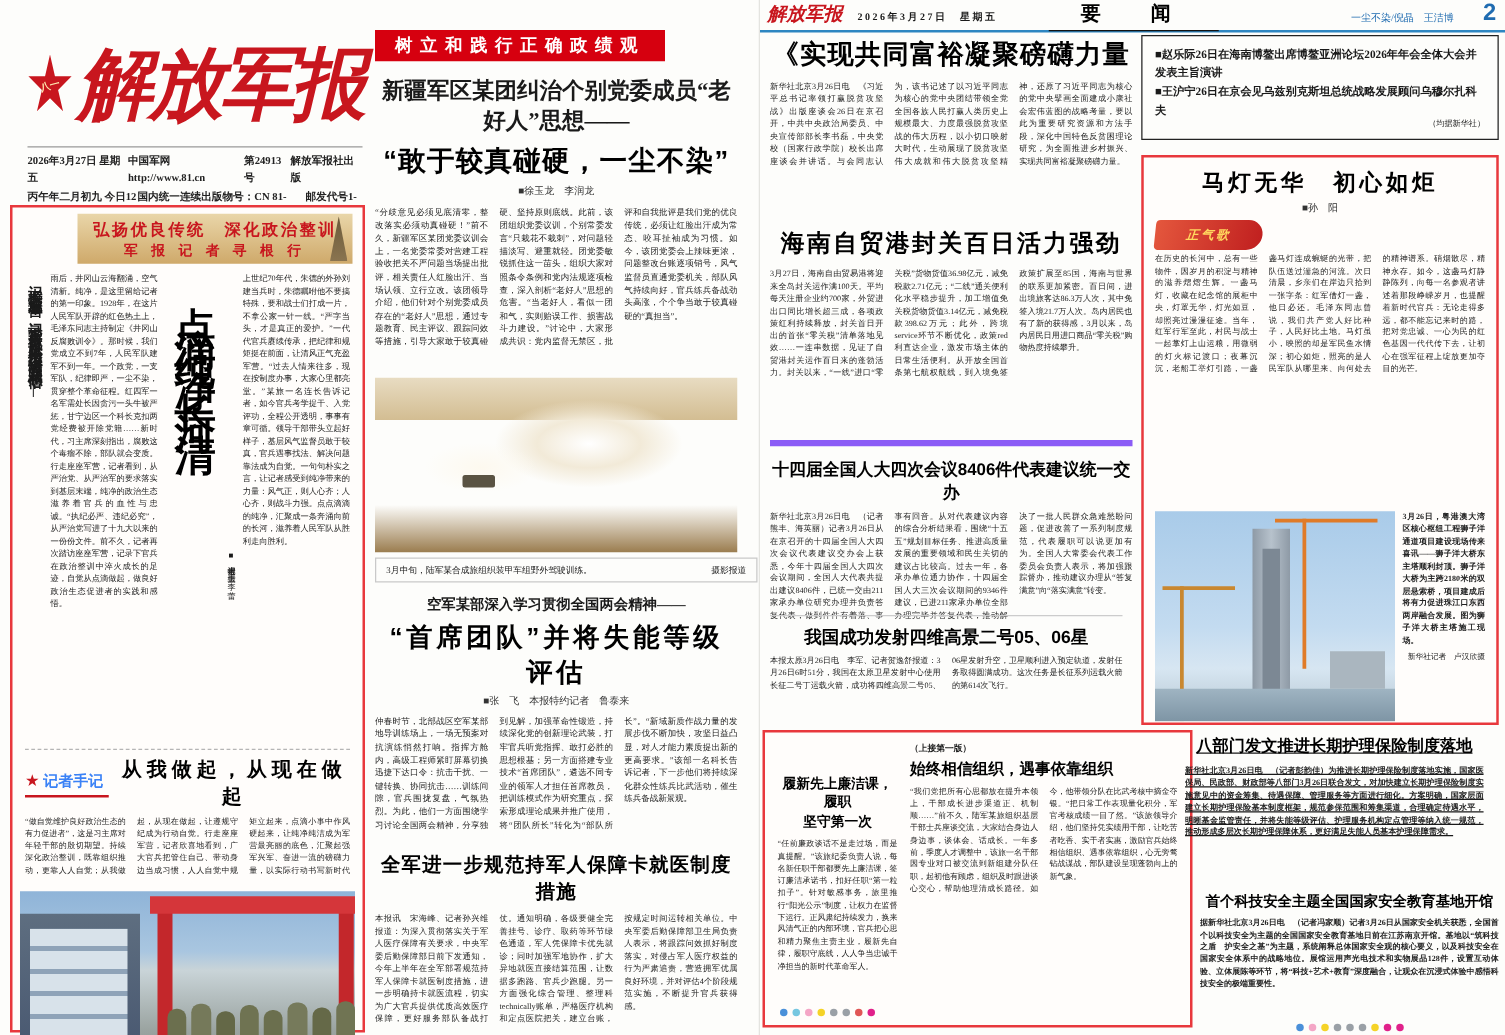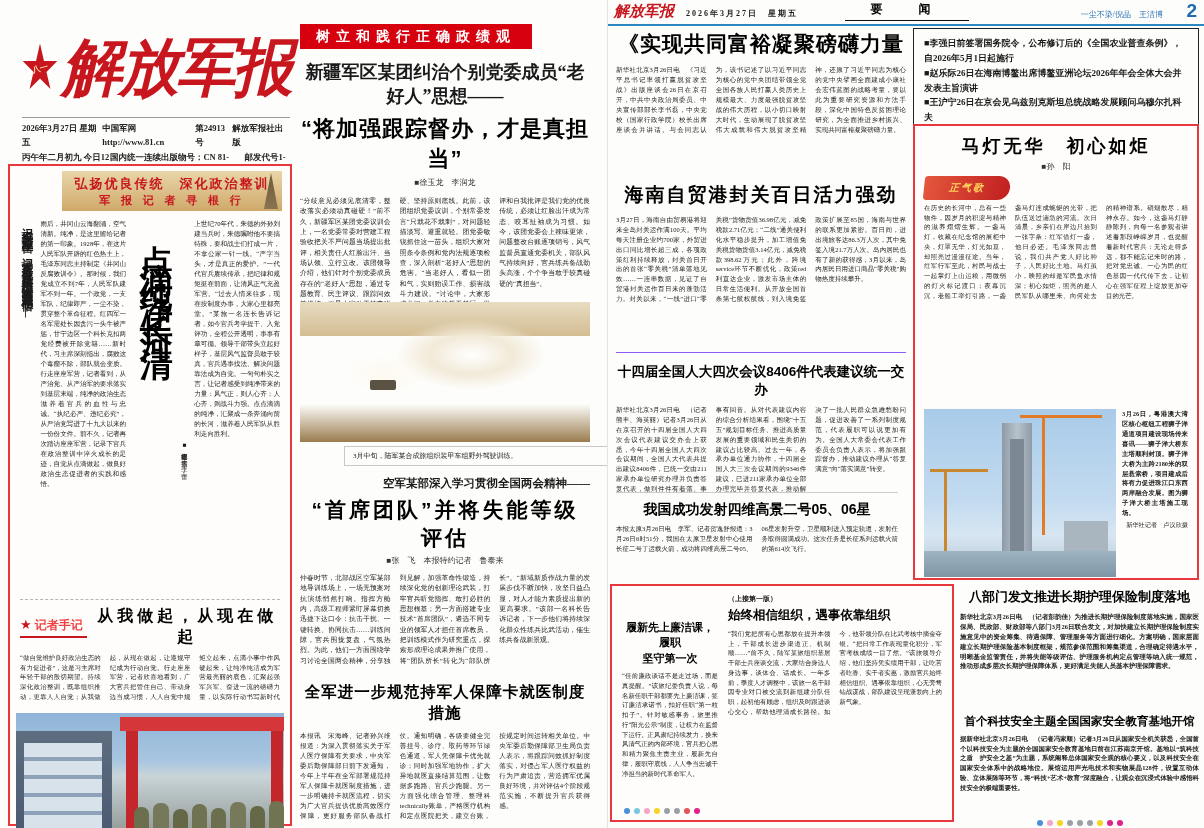--- a/index.html
+++ b/index.html
@@ -58,39 +58,39 @@
         <span>丙午年二月初九  今日12版</span>
         <span>国内统一连续出版物号：CN 81-0001(J)</span>
         <span>邮发代号1-26</span>
       </div>
     </div>
   </div>
 
   <div class="abs" style="left:300px;top:24px;width:290px;">
     <div class="red-banner">树立和践行正确政绩观</div>
     <div class="kicker center" style="margin-top:11px;">新疆军区某团纠治个别党委成员“老好人”思想——</div>
-    <div class="hl center" style="font-size:22px;letter-spacing:1px;margin-top:6px;">“将加强跟踪督办，才是真担当”</div>
+    <div class="hl center" style="font-size:22px;letter-spacing:1px;margin-top:6px;">“敢于较真碰硬，一尘不染”</div>
     <div class="byline center">■徐玉龙　李润龙</div>
     <div class="body-text cols3 just" style="height:150px;margin-top:8px;">“分歧意见必须见底清零，整改落实必须动真碰硬！”前不久，新疆军区某团党委议训会上，一名党委常委对营建工程验收把关不严问题当场提出批评，相关责任人红脸出汗、当场认领、立行立改。该团领导介绍，他们针对个别党委成员存在的“老好人”思想，通过专题教育、民主评议、跟踪问效等措施，引导大家敢于较真碰硬、坚持原则底线。此前，该团组织党委议训，个别常委发言“只栽花不栽刺”，对问题轻描淡写、避重就轻。团党委敏锐抓住这一苗头，组织大家对照条令条例和党内法规逐项检查，深入剖析“老好人”思想的危害。“当老好人，看似一团和气，实则贻误工作、损害战斗力建设。”讨论中，大家形成共识：党内监督无禁区，批评和自我批评是我们党的优良传统，必须让红脸出汗成为常态、咬耳扯袖成为习惯。如今，该团党委会上辣味更浓，问题整改台账逐项销号，风气监督员直通党委机关，部队风气持续向好，官兵练兵备战劲头高涨，个个争当敢于较真碰硬的“真担当”。</div>
   </div>
 
   <div class="abs ph" style="left:300px;top:302px;width:290px;height:140px;background:linear-gradient(180deg,#cdb183 0%,#c2a univers 0%,#c2a26e 55%,#b08c54 100%);">
     <div class="abs" style="left:0;top:0;width:100%;height:34px;background:linear-gradient(180deg,#e8dcc2,#d3bd92);"></div>
     <div class="abs" style="left:96px;top:18px;width:150px;height:70px;background:radial-gradient(closest-side,#ffffff 0%,#f2ead8 55%,rgba(242,234,216,0) 100%);"></div>
     <div class="abs" style="left:40px;top:52px;width:90px;height:40px;background:radial-gradient(closest-side,#fdf9ef 0%,rgba(253,249,239,0) 100%);"></div>
     <div class="abs" style="left:70px;top:78px;width:26px;height:10px;background:#5a5343;border-radius:2px;"></div>
     <div class="abs" style="left:0;bottom:0;width:100%;height:38px;background:linear-gradient(180deg,rgba(154,124,78,0),#9a7c4e);"></div>
   </div>
-  <div class="abs" style="left:300px;top:446px;width:288px;border:1px solid #c9c9c9;padding:4px 8px;display:flex;justify-content:space-between;font-size:7px;margin-left:44px;">
+  <div class="abs" style="left:300px;top:446px;width:288px;border:1px solid #c9c9c9;padding:4px 8px;display:flex;justify-content:space-between;font-size:7px;">
     <span>3月中旬，陆军某合成旅组织装甲车组野外驾驶训练。</span>
     <span>摄影报道</span>
   </div>
 
   <div class="abs" style="left:300px;top:476px;width:290px;">
-    <div class="kicker center" style="font-size:11.5px;text-align:right;">空军某部深入学习贯彻全国两会精神——</div>
+    <div class="kicker center" style="font-size:11.5px;">空军某部深入学习贯彻全国两会精神——</div>
     <div class="hl center" style="font-size:21px;letter-spacing:3px;margin-top:5px;">“首席团队”并将失能等级评估</div>
     <div class="byline center">■张　飞　本报特约记者　鲁泰来</div>
     <div class="body-text cols3 just" style="height:126px;margin-top:7px;">仲春时节，北部战区空军某部地导训练场上，一场无预案对抗演练悄然打响。指挥方舱内，高级工程师紧盯屏幕切换迅捷下达口令：抗击干扰、一键转换、协同抗击……训练间隙，官兵围拢复盘，气氛热烈。为此，他们一方面围绕学习讨论全国两会精神，分享独到见解，加强革命性锻造，持续深化党的创新理论武装，打牢官兵听党指挥、敢打必胜的思想根基；另一方面搭建专业技术“首席团队”，遴选不同专业的领军人才担任首席教员，把训练模式作为研究重点，探索形成理论成果并推广使用，将“团队所长”转化为“部队所长”。“新域新质作战力量的发展步伐不断加快，攻坚日益凸显，对人才能力素质提出新的更高要求。”该部一名科长告诉记者，下一步他们将持续深化群众性练兵比武活动，催生练兵备战新景观。</div>
   </div>
 
   <div class="abs" style="left:300px;top:682px;width:290px;">
     <div class="hl center" style="font-size:15.5px;letter-spacing:1px;">全军进一步规范持军人保障卡就医制度措施</div>
     <div class="body-text cols3 just" style="height:112px;margin-top:7px;font-size:6.6px;">本报讯　宋海峰、记者孙兴维报道：为深入贯彻落实关于军人医疗保障有关要求，中央军委后勤保障部日前下发通知，今年上半年在全军部署规范持军人保障卡就医制度措施，进一步明确持卡就医流程，切实为广大官兵提供优质高效医疗保障，更好服务部队备战打仗。通知明确，各级要健全完善挂号、诊疗、取药等环节绿色通道，军人凭保障卡优先就诊；同时加强军地协作，扩大异地就医直接结算范围，让数据多跑路、官兵少跑腿。另一方面强化综合管理、整理科technically账单，严格医疗机构和定点医院把关，建立台账，按规定时间运转相关单位。中央军委后勤保障部卫生局负责人表示，将跟踪问效抓好制度落实，对侵占军人医疗权益的行为严肃追责，营造拥军优属良好环境，并对评估4个阶段规范实施，不断提升官兵获得感。</div>
   </div>
 
@@ -109,21 +109,21 @@
       <div style="width:56px;display:flex;">
         <div class="vtext hl" style="font-size:33px;letter-spacing:17px;height:368px;margin:0 auto;">点滴纯净长河清</div>
         <div class="vtext" style="font-size:6.5px;height:150px;margin-top:auto;">■本报记者　王雪振　李　蕾</div>
       </div>
       <div class="body-text just" style="flex:1;height:370px;font-size:6.6px;">上世纪70年代，朱德的外孙刘建当兵时，朱德嘱咐他不要搞特殊，要和战士们打成一片，不拿公家一针一线。“严字当头，才是真正的爱护。”一代代官兵赓续传承，把纪律和规矩挺在前面，让清风正气充盈军营。“过去人情来往多，现在按制度办事，大家心里都亮堂。”某旅一名连长告诉记者，如今官兵考学提干、入党评功，全程公开透明，事事有章可循。领导干部带头立起好样子，基层风气监督员敢于较真，官兵遇事找法、解决问题靠法成为自觉。一句句朴实之言，让记者感受到纯净带来的力量：风气正，则人心齐；人心齐，则战斗力强。点点滴滴的纯净，汇聚成一条奔涌向前的长河，滋养着人民军队从胜利走向胜利。</div>
     </div>
 
     <div class="dashed" style="margin:8px 10px 0 10px;padding-top:6px;display:flex;align-items:center;gap:8px;">
       <div style="display:flex;align-items:center;gap:3px;border-bottom:2px solid #c8161e;padding:0 4px 2px 0;">
         <span style="color:#c8161e;font-size:13px;">★</span>
-        <span style="color:#ef4444;font-weight:bold;font-size:12px;font-family:'Liberation Sans',sans-serif;">记者手记</span>
+        <span style="color:#3b82f6;font-weight:bold;font-size:12px;font-family:'Liberation Sans',sans-serif;">记者手记</span>
       </div>
       <div class="hl" style="font-size:16px;letter-spacing:4px;flex:1;text-align:center;">从我做起，从现在做起</div>
     </div>
     <div class="body-text cols3 just" style="margin:5px 10px 0 10px;height:54px;font-size:6.4px;">“做自觉维护良好政治生态的有力促进者”，这是习主席对年轻干部的殷切期望。持续深化政治整训，既靠组织推动，更靠人人自觉；从我做起，从现在做起，让遵规守纪成为行动自觉。行走座座军营，记者欣喜地看到，广大官兵把管住自己、带动身边当成习惯，人人自觉中规矩立起来，点滴小事中作风硬起来，让纯净纯洁成为军营最亮丽的底色，汇聚起强军兴军、奋进一流的磅礴力量，以实际行动书写新时代革命军人的忠诚与担当，向着建军一百年奋斗目标阔步前行，交出合格“答卷”。</div>
 
     <div class="ph" style="margin:6px 6px 0 6px;height:186px;background:linear-gradient(180deg,#8fb4d8 0%,#a9c6e0 26%,#c9d4d8 34%,#9aa3a0 60%,#7d8478 100%);">
       <div class="abs" style="left:0;top:18px;width:96px;height:150px;background:linear-gradient(180deg,#5e6e80,#41506b);"></div>
       <div class="abs" style="left:8px;top:30px;width:78px;height:120px;background:repeating-linear-gradient(180deg,#d8e2ea 0 14px,#8fa3b8 14px 18px);"></div>
       <div class="abs" style="left:110px;top:8px;width:12px;height:178px;background:#c3272b;"></div>
       <div class="abs" style="left:255px;top:8px;width:12px;height:178px;background:#c3272b;"></div>
@@ -140,38 +140,38 @@
       </div>
     </div>
   </div>
 </div>
 
 <div id="pageR" class="page">
 
   <div class="abs" style="left:0;top:0;width:597px;height:24px;border-bottom:2px solid #2e86c1;">
     <span class="abs" style="left:6px;top:2px;font-size:15px;font-weight:900;font-style:italic;color:#c8161e;">解放军报</span>
     <span class="abs" style="left:78px;top:8px;font-size:8px;font-weight:bold;letter-spacing:2px;">2026年3月27日　星期五</span>
-    <span class="abs hl" style="left:50%;transform:translateX(-50%);top:1px;font-size:12px;letter-spacing:12px;border-bottom:1.5px solid #111;padding:0 26px 2px;">要　闻</span>
+    <span class="abs hl" style="left:50%;transform:translateX(-50%);top:1px;font-size:16px;letter-spacing:12px;border-bottom:1.5px solid #111;padding:0 26px 2px;">要　闻</span>
     <span class="abs" style="right:42px;top:9px;font-size:8px;color:#1f6bb0;">一尘不染/倪晶　王洁博</span>
     <span class="abs" style="right:8px;top:0;font-size:19px;font-weight:bold;color:#1f6bb0;font-family:'Liberation Sans',sans-serif;">2</span>
   </div>
 
   <div class="abs" style="left:8px;top:30px;width:290px;">
     <div class="hl center" style="font-size:21px;letter-spacing:1px;line-height:1.35;">
       <div>《实现共同富裕凝聚磅礴力量</div>
     </div>
     <div class="body-text cols3 just" style="height:78px;margin-top:7px;font-size:6.5px;">新华社北京3月26日电　《习近平总书记率领打赢脱贫攻坚战》出版座谈会26日在京召开，中共中央政治局委员、中央宣传部部长李书磊，中央党校（国家行政学院）校长出席座谈会并讲话。与会同志认为，该书记述了以习近平同志为核心的党中央团结带领全党全国各族人民打赢人类历史上规模最大、力度最强脱贫攻坚战的伟大历程，以小切口映射大时代，生动展现了脱贫攻坚伟大成就和伟大脱贫攻坚精神，还原了习近平同志为核心的党中央擘画全面建成小康社会宏伟蓝图的战略考量，要以此为重要研究资源和方法手段，深化中国特色反贫困理论研究，为全面推进乡村振兴、实现共同富裕凝聚磅礴力量。</div>
   </div>
 
   <div class="abs" style="left:8px;top:182px;width:290px;">
     <div class="hl center" style="font-size:19px;letter-spacing:2px;">海南自贸港封关百日活力强劲</div>
     <div class="body-text cols3 just" style="height:120px;margin-top:7px;font-size:6.5px;">3月27日，海南自由贸易港将迎来全岛封关运作满100天。平均每天注册企业约700家，外贸进出口同比增长超三成，各项政策红利持续释放，封关首日开出的首张“零关税”清单落地见效……一连串数据，见证了自贸港封关运作百日来的蓬勃活力。封关以来，“一线”进口“零关税”货物货值36.98亿元，减免税款2.71亿元；“二线”通关便利化水平稳步提升，加工增值免关税货物货值3.14亿元，减免税款398.62万元；此外，跨境service环节不断优化，政策red利直达企业，激发市场主体的日常生活便利。从开放全国首条第七航权航线，到入境免签政策扩展至85国，海南与世界的联系更加紧密。百日间，进出境旅客达86.3万人次，其中免签入境21.7万人次。岛内居民也有了新的获得感，3月以来，岛内居民日用进口商品“零关税”购物热度持续攀升。</div>
   </div>
 
-  <div class="abs" style="left:8px;top:352px;width:290px;border-top:1px solid #8b5cf6;padding-top:10px;">
+  <div class="abs" style="left:8px;top:352px;width:290px;border-top:5px solid #8b5cf6;padding-top:10px;">
     <div class="hl center" style="font-size:13.5px;">十四届全国人大四次会议8406件代表建议统一交办</div>
     <div class="body-text cols3 just" style="height:104px;margin-top:6px;font-size:6.5px;">新华社北京3月26日电　（记者熊丰、海英丽）记者3月26日从在京召开的十四届全国人大四次会议代表建议交办会上获悉，今年十四届全国人大四次会议期间，全国人大代表共提出建议8406件，已统一交由211家承办单位研究办理并负责答复代表，做到件件有着落、事事有回音。从对代表建议内容的综合分析结果看，围绕“十五五”规划目标任务、推进高质量发展的重要领域和民生关切的建议占比较高。过去一年，各承办单位通力协作，十四届全国人大三次会议期间的9346件建议，已进211家承办单位全部办理完毕并答复代表，推动解决了一批人民群众急难愁盼问题，促进改善了一系列制度规范，代表履职可以说更加有为。全国人大常委会代表工作委员会负责人表示，将加强跟踪督办，推动建议办理从“答复满意”向“落实满意”转变。</div>
   </div>
 
   <div class="abs" style="left:8px;top:492px;width:282px;border-top:1px solid #ccc;padding-top:8px;">
     <div class="hl center" style="font-size:14px;">我国成功发射四维高景二号05、06星</div>
     <div class="body-text cols2 just" style="height:50px;margin-top:5px;font-size:6.5px;">本报太原3月26日电　李军、记者贺逸舒报道：3月26日6时51分，我国在太原卫星发射中心使用长征二号丁运载火箭，成功将四维高景二号05、06星发射升空，卫星顺利进入预定轨道，发射任务取得圆满成功。这次任务是长征系列运载火箭的第614次飞行。</div>
   </div>
 
   <div class="abs redbox" style="left:2px;top:584px;width:344px;height:238px;padding:8px 10px;box-sizing:border-box;">
@@ -186,21 +186,20 @@
       <div style="flex:1.2;">
         <div style="font-size:7px;font-weight:bold;">（上接第一版）</div>
         <div class="hl" style="font-size:12.5px;margin:3px 0 5px;">始终相信组织，遇事依靠组织</div>
         <div class="body-text cols2 just" style="height:162px;font-size:6.4px;">“我们党把所有心思都放在提升本领上，干部成长进步渠道正、机制顺……”前不久，陆军某旅组织基层干部士兵座谈交流，大家结合身边人身边事，谈体会、话成长。一年多前，季度人才调整中，该旅一名干部因专业对口被交流到新组建分队任职，起初他有顾虑，组织及时跟进谈心交心，帮助他理清成长路径。如今，他带领分队在比武考核中摘金夺银。“把日常工作表现量化积分，军官考核成绩一目了然。”该旅领导介绍，他们坚持凭实绩用干部，让吃苦者吃香、实干者实惠，激励官兵始终相信组织、遇事依靠组织，心无旁骛钻战谋战，部队建设呈现蓬勃向上的新气象。</div>
       </div>
     </div>
     <div style="margin-top:6px;"><span class="dot" style="background: rgb(74, 144, 217);"></span><span class="dot" style="background: rgb(118, 199, 224);"></span><span class="dot" style="background: rgb(244, 166, 198);"></span><span class="dot" style="background: rgb(245, 211, 39);"></span><span class="dot" style="background: rgb(154, 160, 166);"></span><span class="dot" style="background: rgb(154, 160, 166);"></span><span class="dot" style="background: rgb(224, 86, 86);"></span><span class="dot" style="background: rgb(224, 33, 138);"></span></div>
   </div>
 
   <div class="abs" style="left:305px;top:28px;width:286px;border:1.5px solid #222;padding:7px 10px;box-sizing:border-box;">
-    <div style="font-size:9px;font-weight:bold;line-height:1.65;">■李强日前签署国务院令，公布修订后的《全国农业普查条例》，自2026年5月1日起施行</div>
     <div style="font-size:9px;font-weight:bold;line-height:1.65;">■赵乐际26日在海南博鳌出席博鳌亚洲论坛2026年年会全体大会并发表主旨演讲</div>
     <div style="font-size:9px;font-weight:bold;line-height:1.65;">■王沪宁26日在京会见乌兹别克斯坦总统战略发展顾问乌穆尔扎科夫</div>
     <div style="font-size:6.5px;text-align:right;">（均据新华社）</div>
   </div>
 
   <div class="abs redbox" style="left:305px;top:124px;width:286px;height:456px;padding:8px 9px;box-sizing:border-box;">
     <div class="hl center" style="font-size:18px;letter-spacing:3px;">马灯无华　初心如炬</div>
     <div class="byline center">■孙　阳</div>
     <div style="display:flex;align-items:center;justify-content:flex-start;margin:4px 0 2px;">
       <div style="width:86px;height:24px;background:linear-gradient(100deg,#e4573d,#c01f1f);border-radius:4px 14px 14px 4px;display:flex;align-items:center;justify-content:center;transform:skewX(-6deg);">
@@ -220,21 +219,21 @@
         <div class="abs" style="left:0;bottom:0;width:100%;height:26px;background:linear-gradient(180deg,#9fb4c2,#7e95a5);"></div>
         <div class="abs" style="left:140px;top:112px;width:44px;height:30px;background:#aab6bf;"></div>
       </div>
       <div style="flex:1;">
         <div class="just" style="font-size:6.4px;line-height:1.55;font-weight:bold;color:#222;">3月26日，粤港澳大湾区核心枢纽工程狮子洋通道项目建设现场传来喜讯——狮子洋大桥东主塔顺利封顶。狮子洋大桥为主跨2180米的双层悬索桥，项目建成后将有力促进珠江口东西两岸融合发展。图为狮子洋大桥主塔施工现场。</div>
         <div style="font-size:6.2px;text-align:right;margin-top:3px;">新华社记者　卢汉欣摄</div>
       </div>
     </div>
   </div>
 
-  <div class="abs" style="left:352px;top:588px;width:239px;">
+  <div class="abs" style="left:340px;top:588px;width:239px;text-decoration:underline;">
     <div class="hl center" style="font-size:13px;">八部门发文推进长期护理保险制度落地</div>
     <div class="body-text just" style="height:112px;margin-top:6px;font-size:6.5px;font-weight:bold;">新华社北京3月26日电　（记者彭韵佳）为推进长期护理保险制度落地实施，国家医保局、民政部、财政部等八部门3月26日联合发文，对加快建立长期护理保险制度实施意见中的资金筹集、待遇保障、管理服务等方面进行细化。方案明确，国家层面建立长期护理保险基本制度框架，规范参保范围和筹集渠道，合理确定待遇水平，明晰基金监管责任，并将失能等级评估、护理服务机构定点管理等纳入统一规范，推动形成多层次长期护理保障体系，更好满足失能人员基本护理保障需求。</div>
   </div>
 
   <div class="abs" style="left:352px;top:714px;width:239px;">
     <div class="hl center" style="font-size:11.5px;">首个科技安全主题全国国家安全教育基地开馆</div>
     <div class="body-text just" style="height:76px;margin-top:5px;font-size:6.4px;font-weight:bold;">据新华社北京3月26日电　（记者冯家顺）记者3月26日从国家安全机关获悉，全国首个以科技安全为主题的全国国家安全教育基地日前在江苏南京开馆。基地以“筑科技之盾　护安全之基”为主题，系统阐释总体国家安全观的核心要义，以及科技安全在国家安全体系中的战略地位。展馆运用声光电技术和实物展品128件，设置互动体验、立体展陈等环节，将“科技+艺术+教育”深度融合，让观众在沉浸式体验中感悟科技安全的极端重要性。</div>
     <div class="center" style="margin-top:2px;"><span class="dot" style="background: rgb(74, 144, 217);"></span><span class="dot" style="background: rgb(244, 166, 198);"></span><span class="dot" style="background: rgb(245, 211, 39);"></span><span class="dot" style="background: rgb(154, 160, 166);"></span><span class="dot" style="background: rgb(154, 160, 166);"></span><span class="dot" style="background: rgb(154, 160, 166);"></span><span class="dot" style="background: rgb(245, 211, 39);"></span><span class="dot" style="background: rgb(224, 33, 138);"></span><span class="dot" style="background: rgb(224, 33, 138);"></span></div>
   </div>
 </div>

